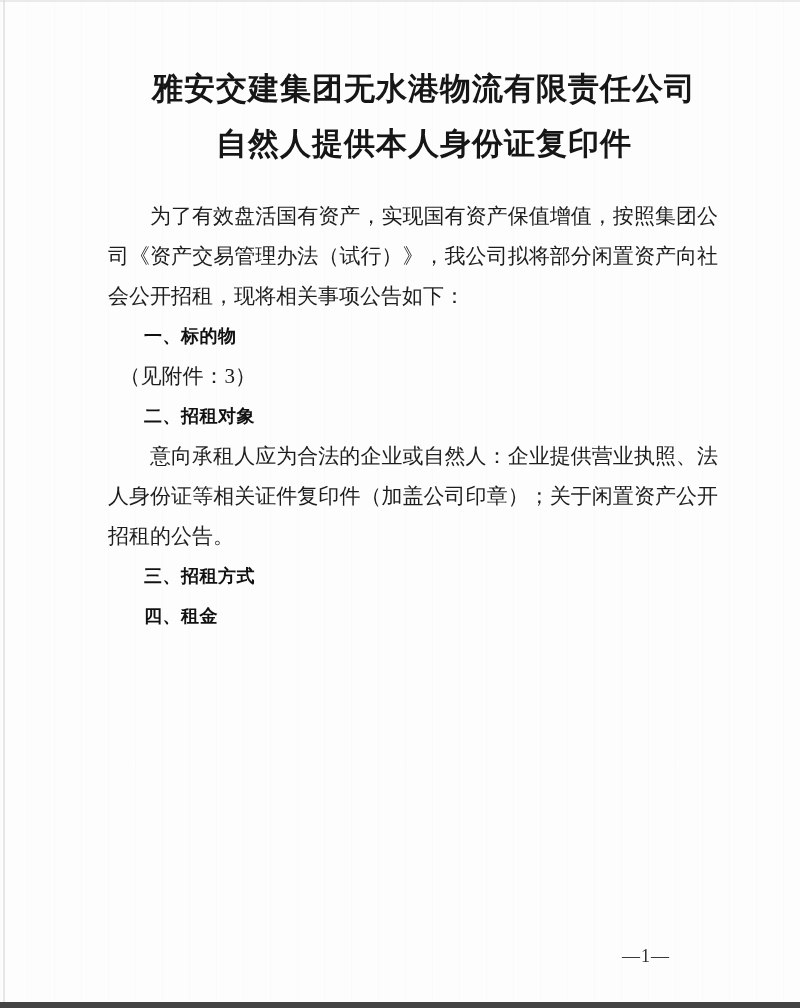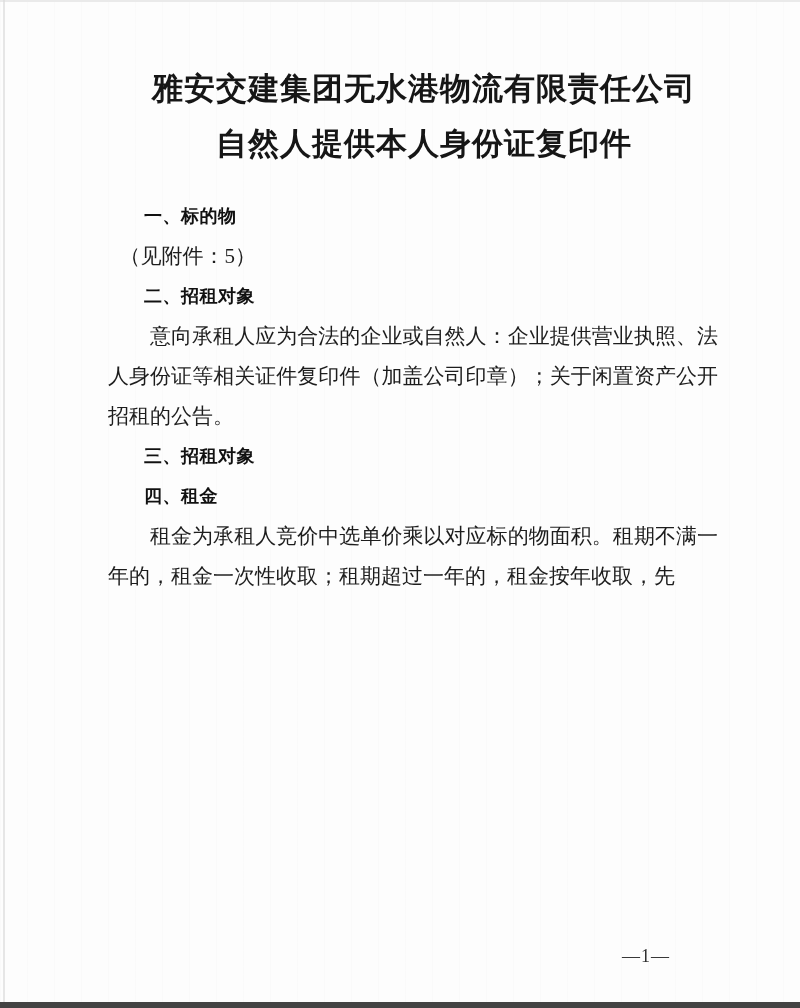--- a/index.html
+++ b/index.html
@@ -89,29 +89,29 @@
 <div class="page">
   <div class="edge-top"></div>
   <div class="edge-left"></div>
 
   <div class="titles">
     <h1 class="title">雅安交建集团无水港物流有限责任公司</h1>
     <h1 class="title">自然人提供本人身份证复印件</h1>
   </div>
 
   <div class="docbody">
+    <p class="para indent">为了有效盘活国有资产，实现国有资产保值增值，按照集团公司《资产交易管理办法（试行）》，我公司拟将部分闲置资产向社会公开招租，现将相关事项公告如下：</p>
 
     <h2 class="sec-heading">一、标的物</h2>
-    <p class="para attach">（见附件：5）</p>
+    <p class="para attach">（见附件：3）</p>
 
     <h2 class="sec-heading">二、招租对象</h2>
     <p class="para indent">意向承租人应为合法的企业或自然人：企业提供营业执照、法人身份证等相关证件复印件（加盖公司印章）；关于闲置资产公开招租的公告。</p>
 
-    <h2 class="sec-heading">三、招租对象</h2>
+    <h2 class="sec-heading">三、招租方式</h2>
 
     <h2 class="sec-heading">四、租金</h2>
-    <p class="para indent">租金为承租人竞价中选单价乘以对应标的物面积。租期不满一年的，租金一次性收取；租期超过一年的，租金按年收取，先</p>
   </div>
 
   <div class="page-num">—1—</div>
 
   <div class="bottom-bar"></div>
 </div>
 
 </body></html>

